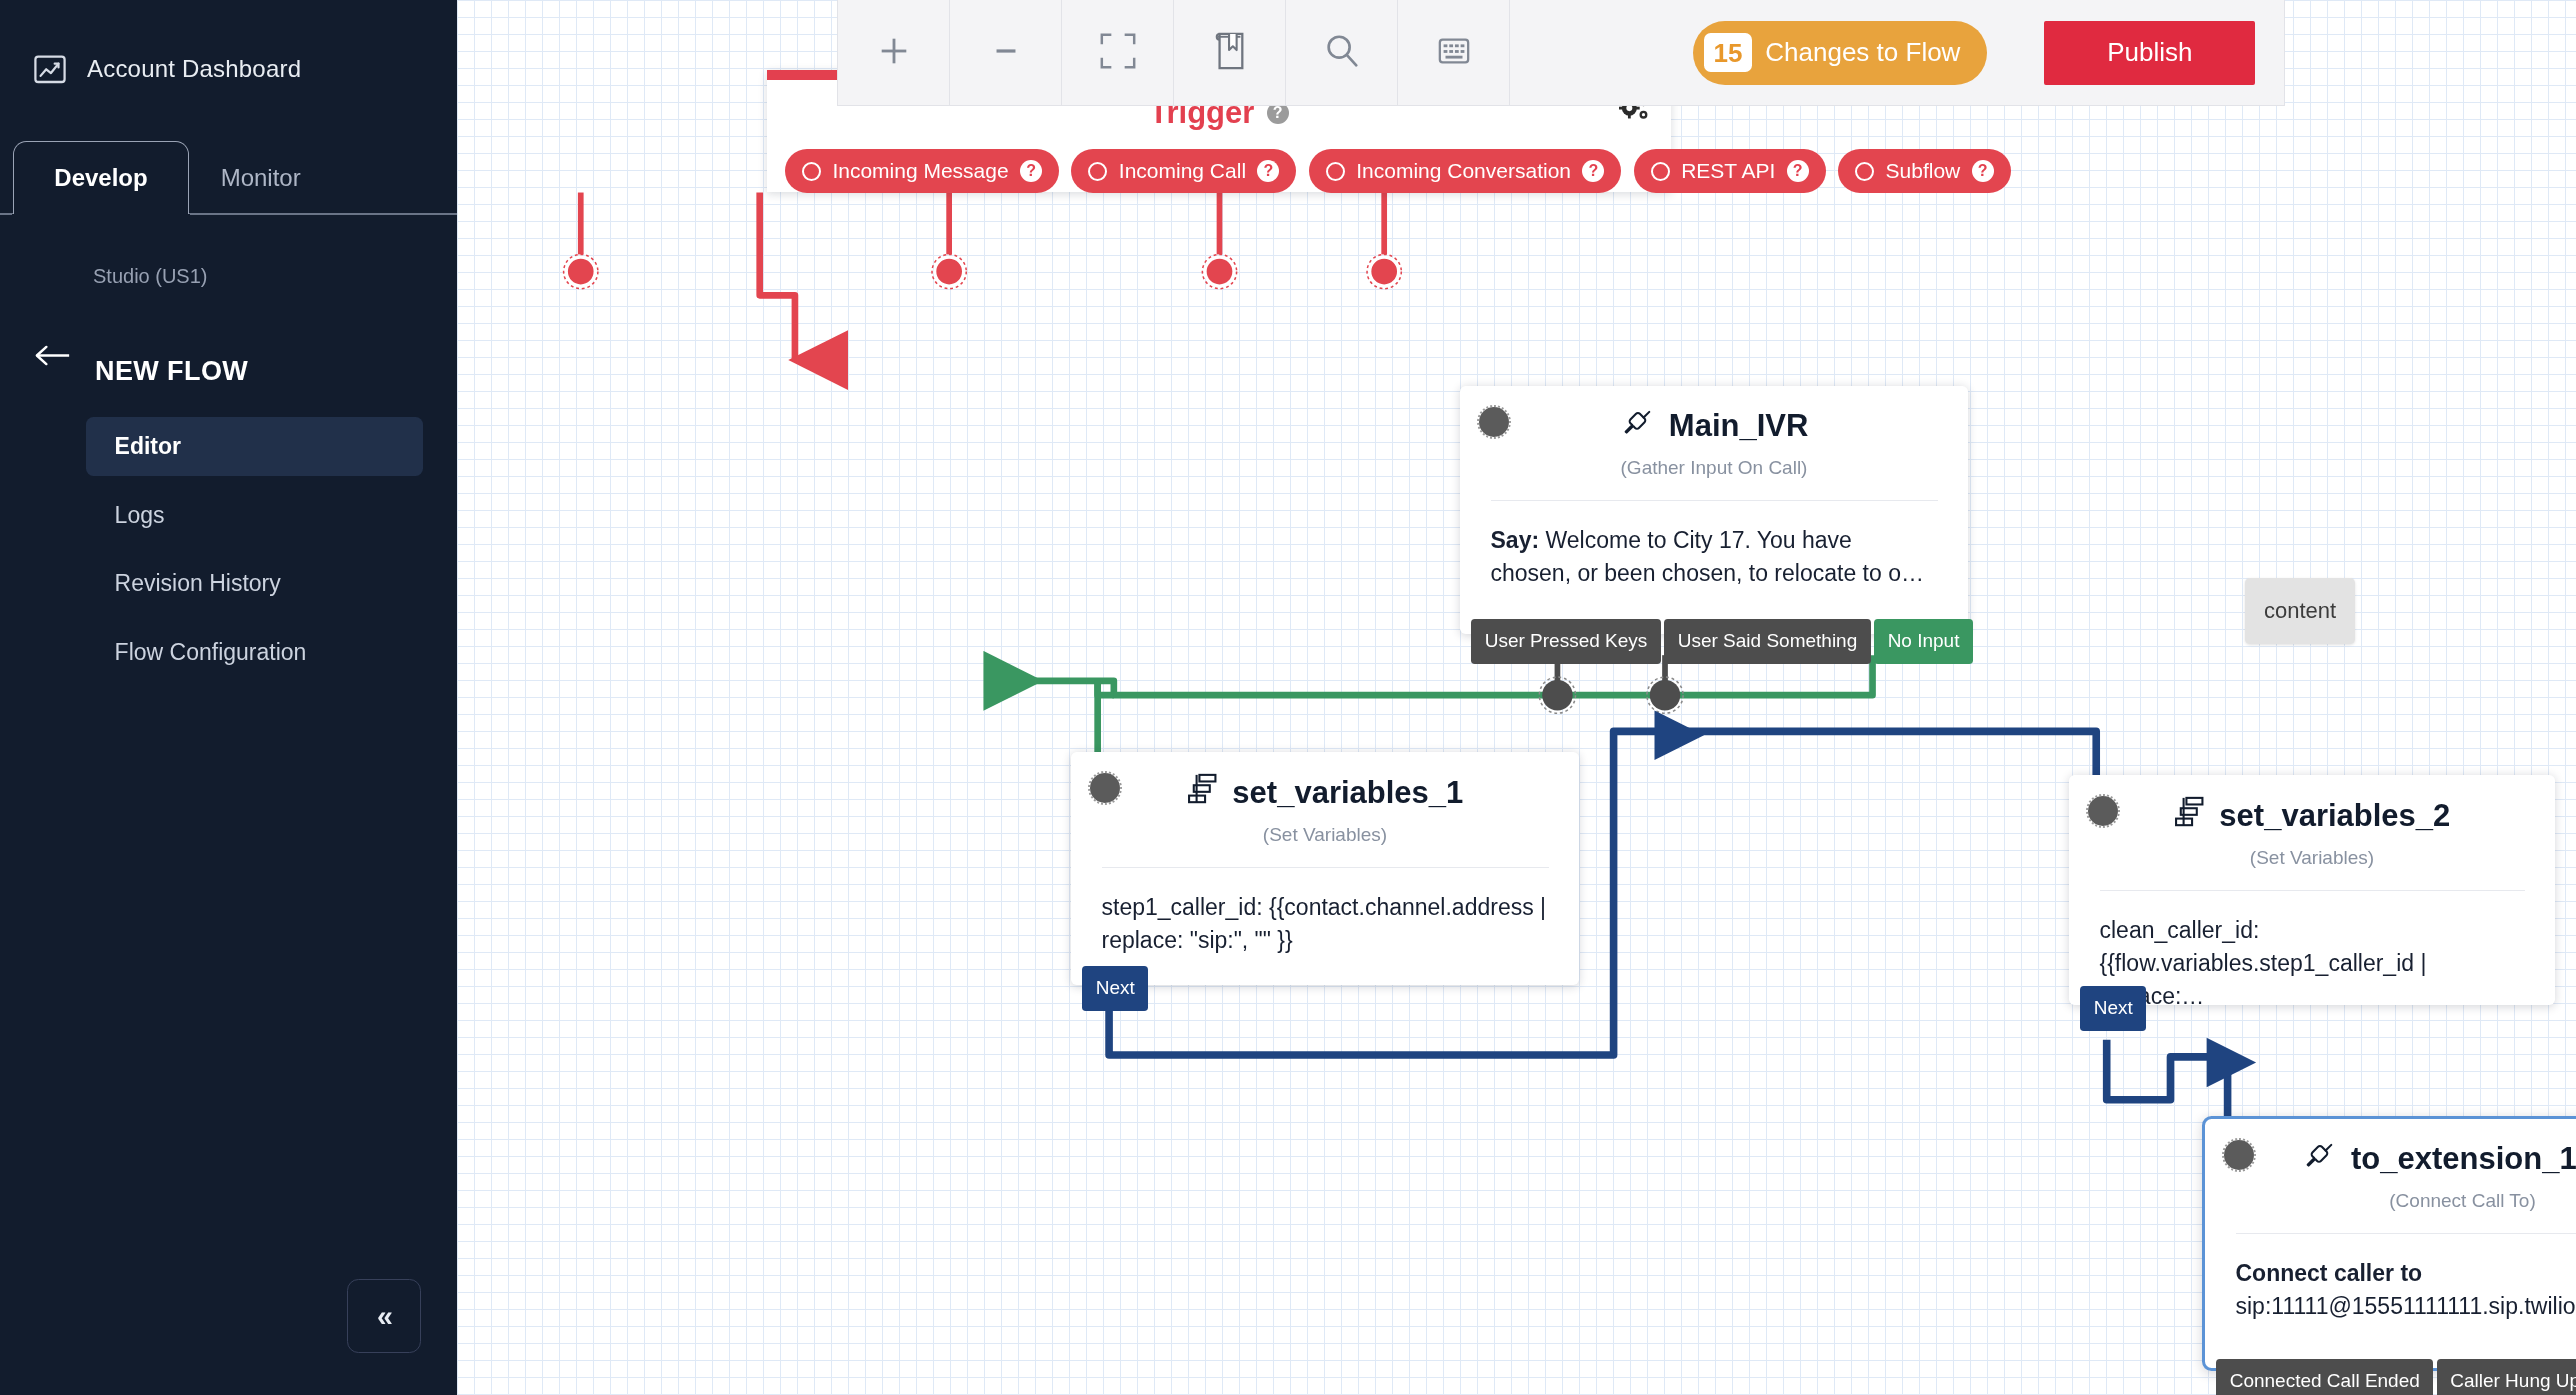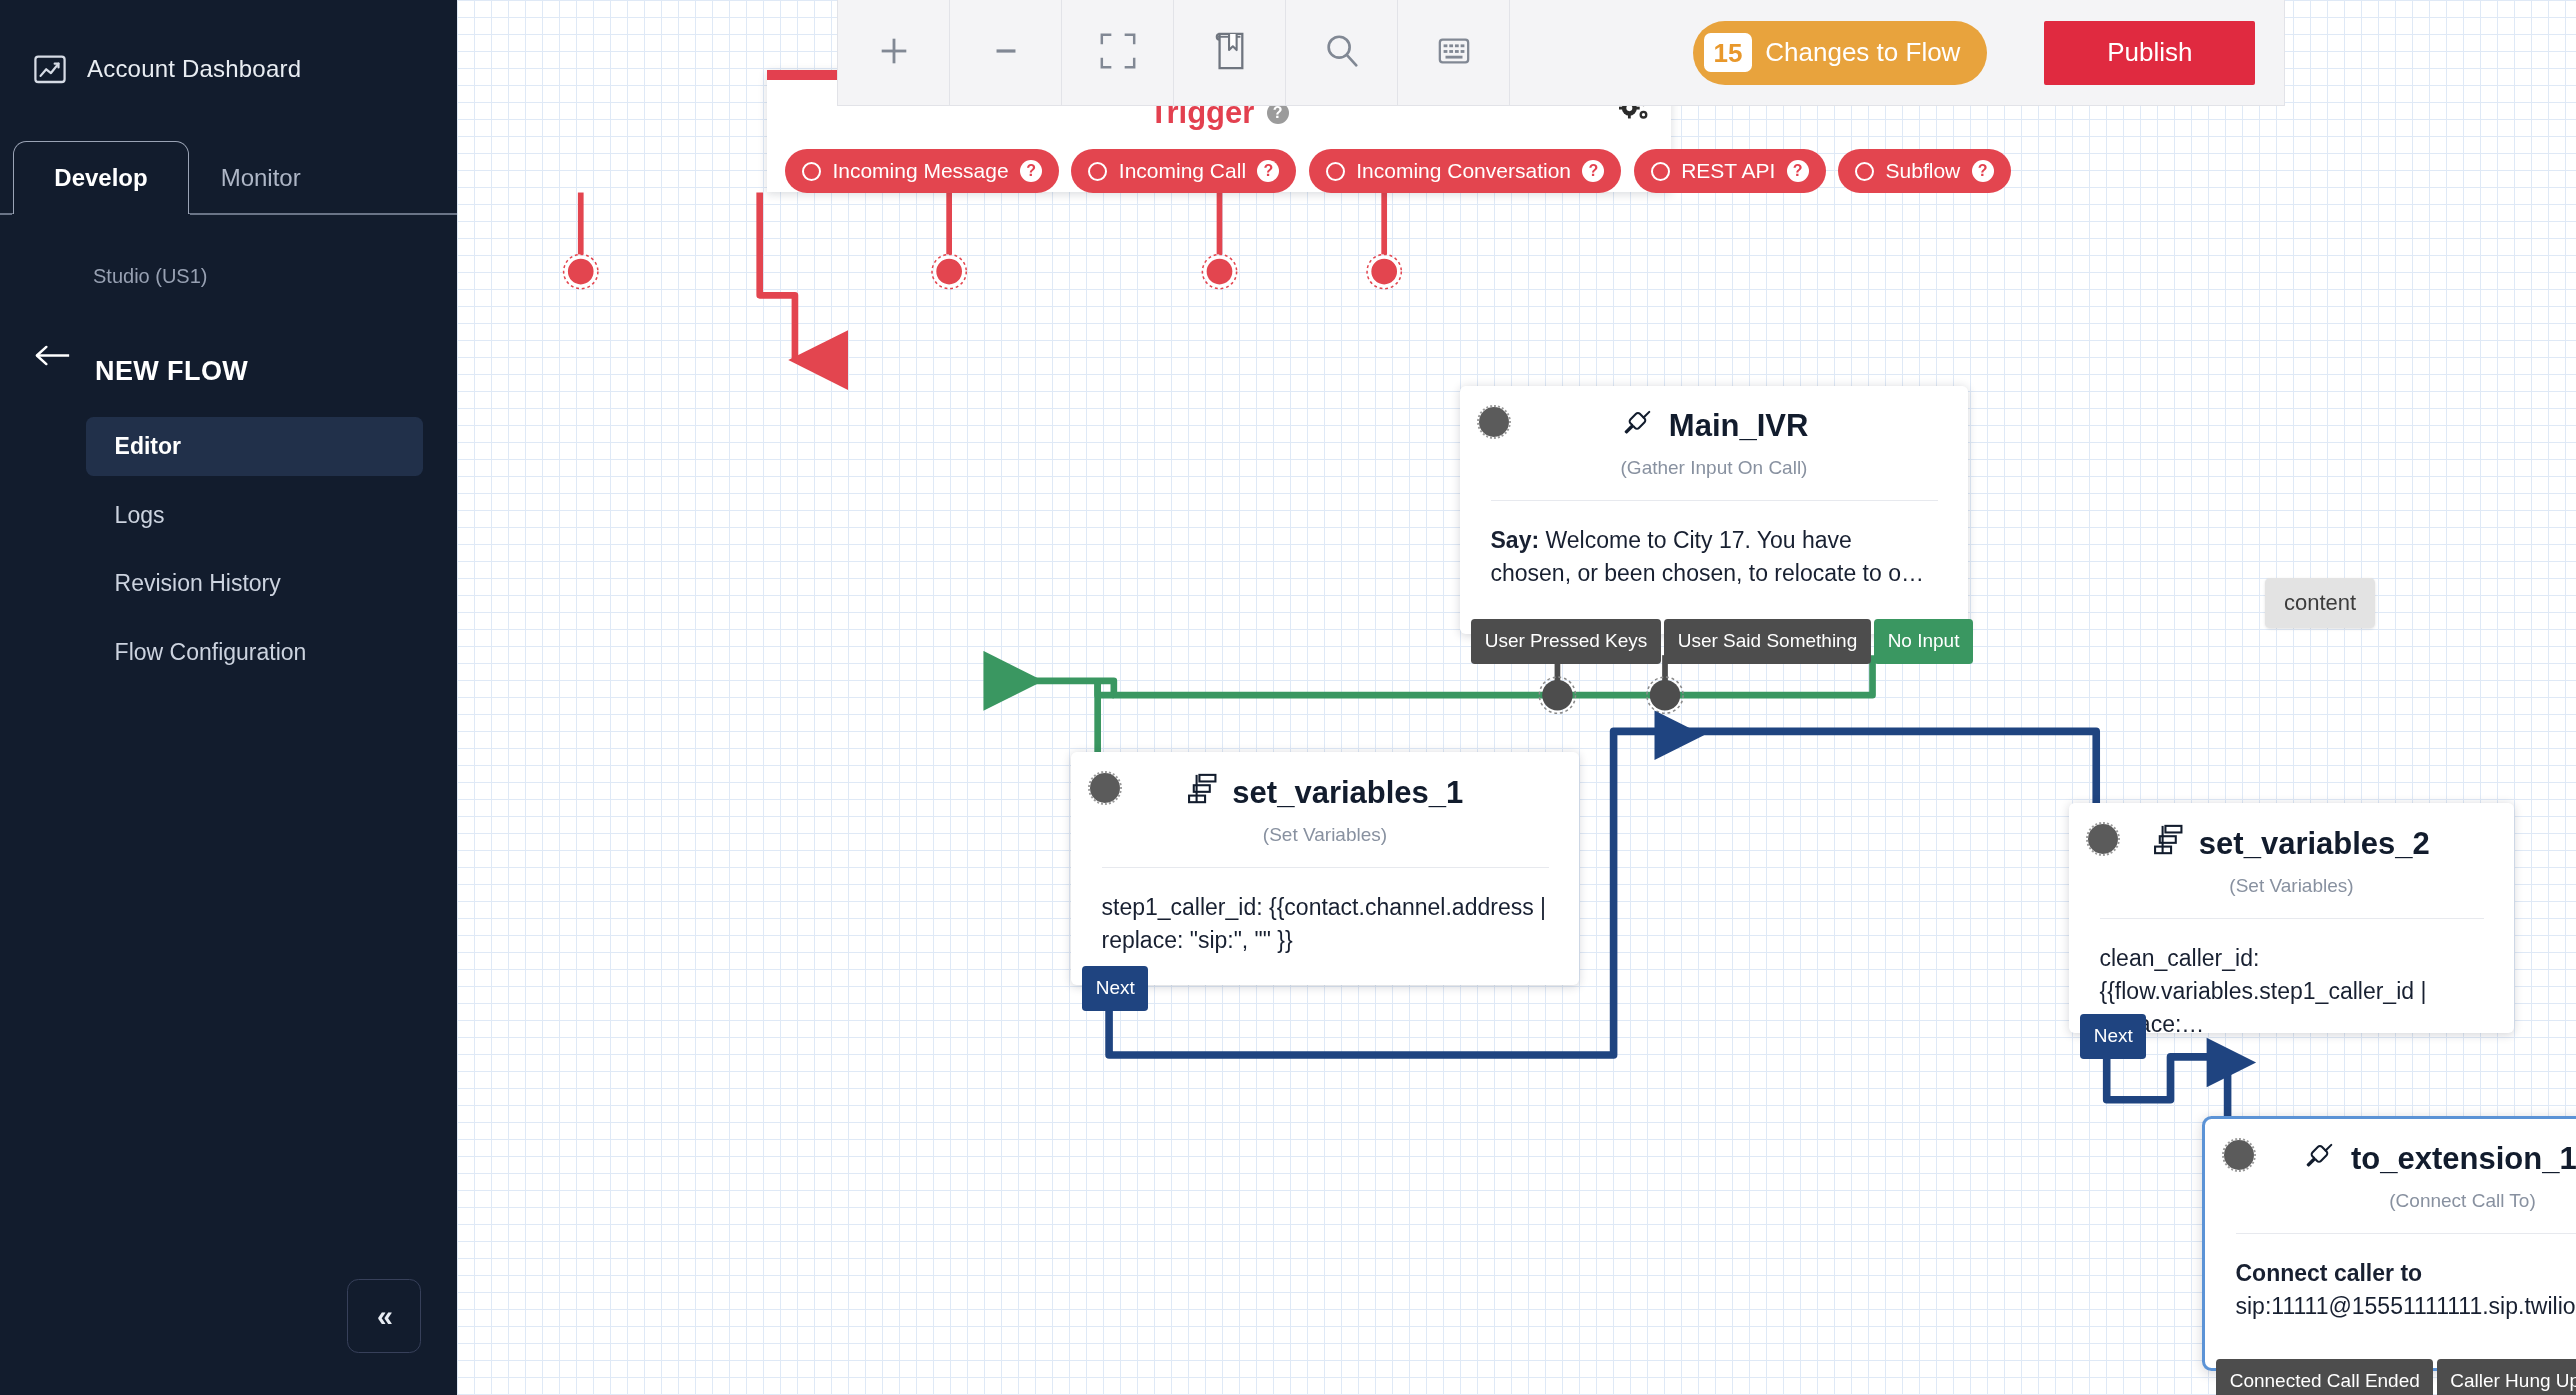--- a/index.html
+++ b/index.html
@@ -219,35 +219,34 @@
   .tp-circle {
     width: 19px; height: 19px; border-radius: 50%;
     border: 2.4px solid #ffffff; flex: 0 0 auto;
   }
 
   
   #w-mainivr { left: 1003px; top: 386px; width: 508px; height: 248px; }
   
   #w-sv1 { left: 614px; top: 752px; width: 508px; height: 233px; }
   
-  #w-sv2 { left: 1612px; top: 803px; width: 445px; height: 230px; }
+  #w-sv2 { left: 1612px; top: 775px; width: 486px; height: 230px; }
   
   #w-ext {
     left: 1745px; top: 1116px; width: 521px; height: 255px;
     border: 3.8px solid #5b93d6; border-radius: 9.5px;
     box-shadow: 0 2.9px 11.4px rgba(20,30,50,.18);
   }
   .content-chip {
     position: absolute; left: 1788px; top: 578px;
     background: #e3e3e3; color: #3c3c3c;
-    font-size: 22px; padding: 12px 19px;
+    font-size: 22px; padding: 20px 19px;
     border-radius: 4.8px;
     box-shadow: 0 1px 2.9px rgba(0,0,0,.12);
     z-index: 22;
-    margin-left: 20px;
   }
 </style>
 </head>
 <body>
 
 <div id="app">
 
   <div id="sidebar">
 
     <div class="acct-row">

